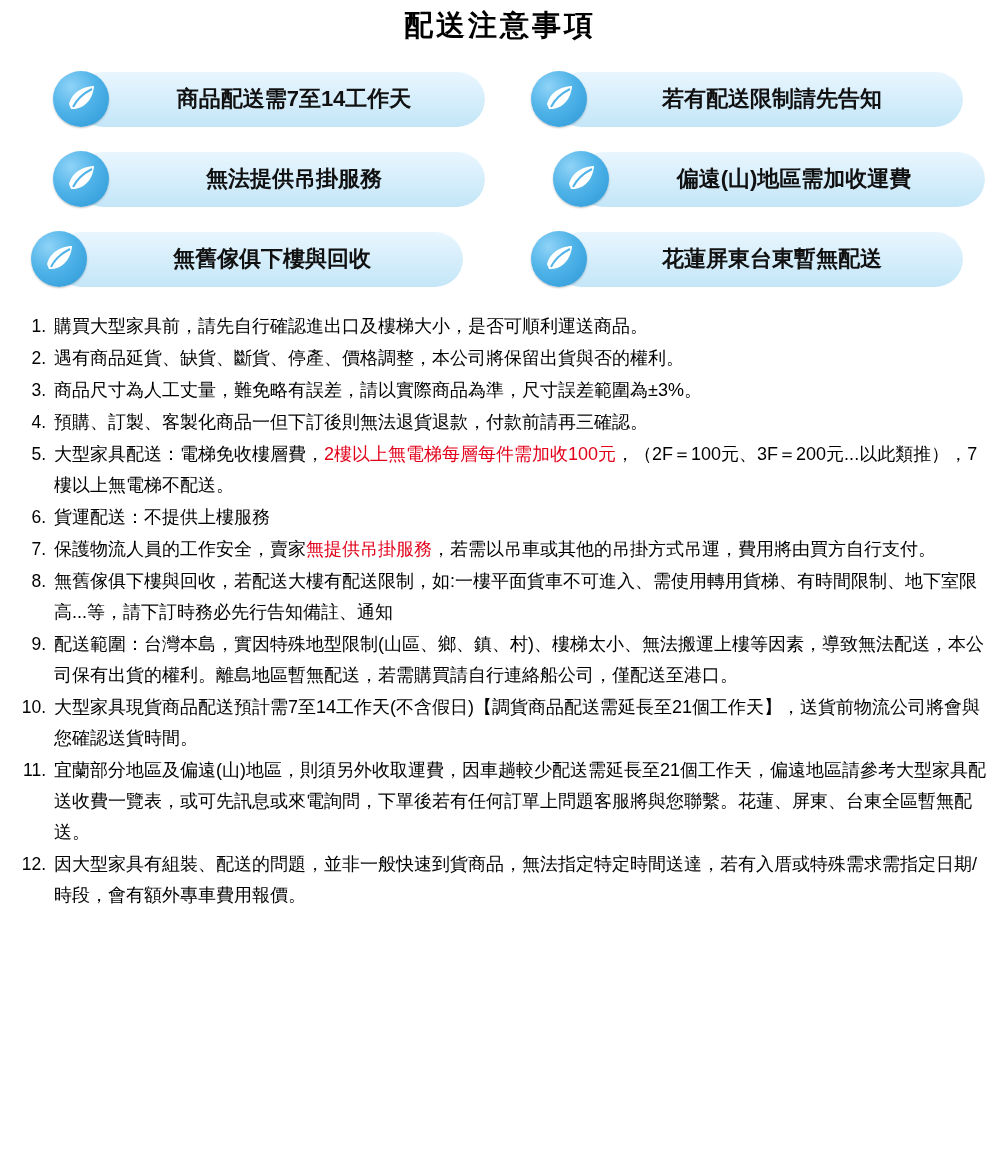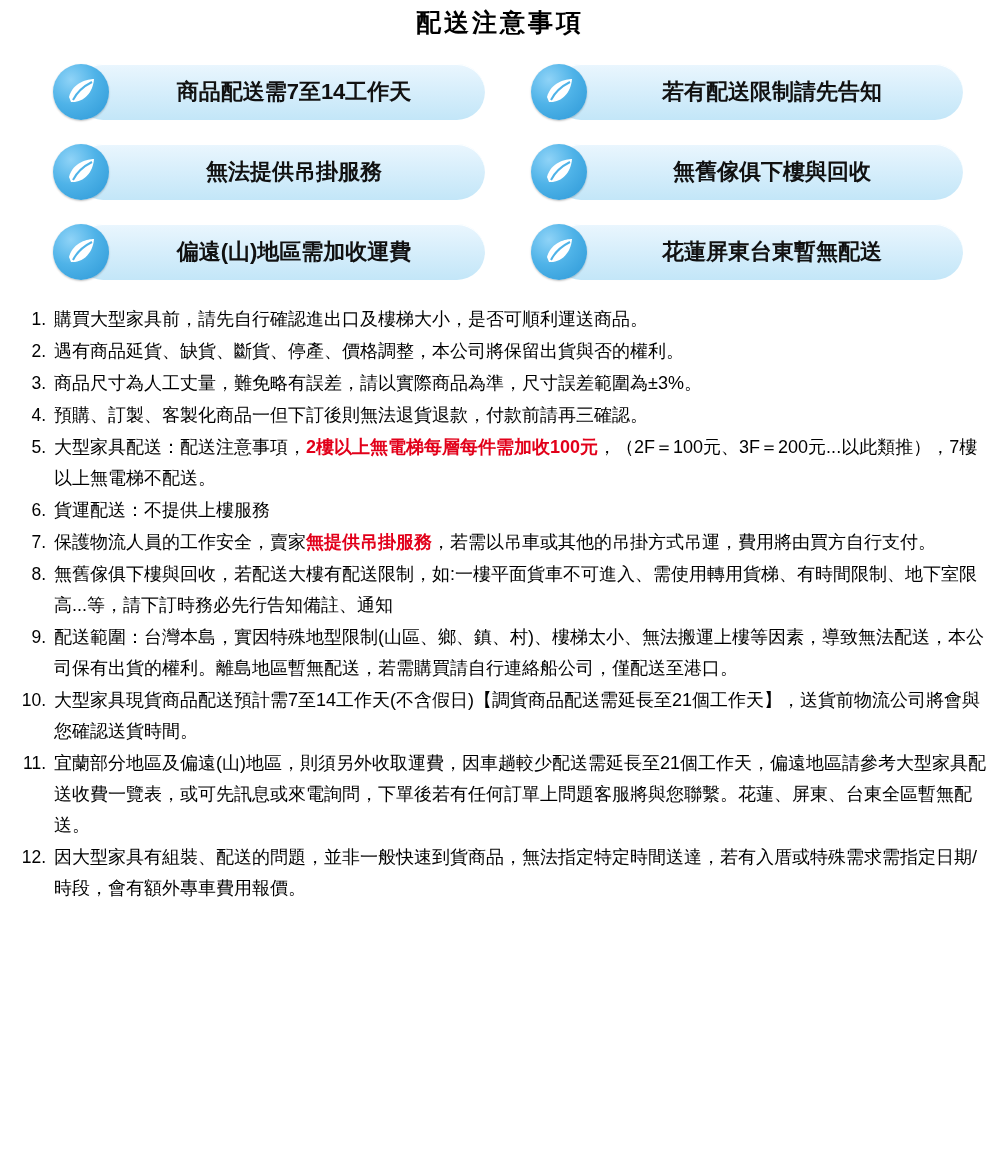--- a/index.html
+++ b/index.html
@@ -21,21 +21,21 @@
     box-sizing: border-box;
   }
 
   
   .title-bar {
     width: 100%;
     text-align: center;
     padding: 6px 0 10px 0;
   }
   .title-bar .title-text {
-    font-size: 25px;
+    font-size: 29px;
     font-weight: bold;
     letter-spacing: 3px;
     color: #000;
     display: inline-block;
   }
 
   
   .badges {
     display: grid;
     grid-template-columns: 500px 500px;
@@ -115,21 +115,20 @@
     position: absolute;
     left: 0;
     top: 0;
     width: 32px;
     text-align: right;
     font-size: 17.5px;
     line-height: 31px;
   }
   .hl {
     color: #e2001a;
-    font-weight: bold;
   }
 </style>
 </head>
 <body>
 
 <div class="page">
 
   <div class="title-bar">
     <span class="title-text">配送注意事項</span>
   </div>
@@ -162,61 +161,61 @@
       <div class="pill"></div>
       <div class="circle">
         <svg viewBox="0 0 34 34" aria-hidden="true">
           <path d="M5 22 C9 7, 24 4, 30 4 C29 18, 19 28, 7 27 Z" fill="#ffffff"></path>
           <path d="M9 25 C13 17, 20 11, 28 7" stroke="#4fb3e8" stroke-width="2" fill="none"></path>
         </svg>
       </div>
       <div class="label">無法提供吊掛服務</div>
     </div>
 
+    <div class="badge">
+      <div class="pill"></div>
+      <div class="circle">
+        <svg viewBox="0 0 34 34" aria-hidden="true">
+          <path d="M5 22 C9 7, 24 4, 30 4 C29 18, 19 28, 7 27 Z" fill="#ffffff"></path>
+          <path d="M9 25 C13 17, 20 11, 28 7" stroke="#4fb3e8" stroke-width="2" fill="none"></path>
+        </svg>
+      </div>
+      <div class="label">偏遠(山)地區需加收運費</div>
+    </div>
+
     <div class="badge right">
       <div class="pill"></div>
       <div class="circle">
         <svg viewBox="0 0 34 34" aria-hidden="true">
           <path d="M5 22 C9 7, 24 4, 30 4 C29 18, 19 28, 7 27 Z" fill="#ffffff"></path>
           <path d="M9 25 C13 17, 20 11, 28 7" stroke="#4fb3e8" stroke-width="2" fill="none"></path>
         </svg>
       </div>
       <div class="label">無舊傢俱下樓與回收</div>
-    </div>
-
-    <div class="badge">
-      <div class="pill"></div>
-      <div class="circle">
-        <svg viewBox="0 0 34 34" aria-hidden="true">
-          <path d="M5 22 C9 7, 24 4, 30 4 C29 18, 19 28, 7 27 Z" fill="#ffffff"></path>
-          <path d="M9 25 C13 17, 20 11, 28 7" stroke="#4fb3e8" stroke-width="2" fill="none"></path>
-        </svg>
-      </div>
-      <div class="label">偏遠(山)地區需加收運費</div>
     </div>
 
     <div class="badge right">
       <div class="pill"></div>
       <div class="circle">
         <svg viewBox="0 0 34 34" aria-hidden="true">
           <path d="M5 22 C9 7, 24 4, 30 4 C29 18, 19 28, 7 27 Z" fill="#ffffff"></path>
           <path d="M9 25 C13 17, 20 11, 28 7" stroke="#4fb3e8" stroke-width="2" fill="none"></path>
         </svg>
       </div>
       <div class="label">花蓮屏東台東暫無配送</div>
     </div>
 
   </div>
 
   <ol class="notes" id="notes-list">
       <li><span>購買大型家具前，請先自行確認進出口及樓梯大小，是否可順利運送商品。</span></li>
       <li><span>遇有商品延貨、缺貨、斷貨、停產、價格調整，本公司將保留出貨與否的權利。</span></li>
       <li><span>商品尺寸為人工丈量，難免略有誤差，請以實際商品為準，尺寸誤差範圍為±3%。</span></li>
       <li><span>預購、訂製、客製化商品一但下訂後則無法退貨退款，付款前請再三確認。</span></li>
-      <li><span>大型家具配送：配送注意事項，</span><span class="hl">2樓以上無電梯每層每件需加收100元</span><span>，（2F＝100元、3F＝200元...以此類推），7樓以上無電梯不配送。</span></li>
+      <li><span>大型家具配送：電梯免收樓層費，</span><span class="hl">2樓以上無電梯每層每件需加收100元</span><span>，（2F＝100元、3F＝200元...以此類推），7樓以上無電梯不配送。</span></li>
       <li><span>貨運配送：不提供上樓服務</span></li>
       <li><span>保護物流人員的工作安全，賣家</span><span class="hl">無提供吊掛服務</span><span>，若需以吊車或其他的吊掛方式吊運，費用將由買方自行支付。</span></li>
       <li><span>無舊傢俱下樓與回收，若配送大樓有配送限制，如:一樓平面貨車不可進入、需使用轉用貨梯、有時間限制、地下室限高...等，請下訂時務必先行告知備註、通知</span></li>
       <li><span>配送範圍：台灣本島，實因特殊地型限制(山區、鄉、鎮、村)、樓梯太小、無法搬運上樓等因素，導致無法配送，本公司保有出貨的權利。離島地區暫無配送，若需購買請自行連絡船公司，僅配送至港口。</span></li>
       <li><span>大型家具現貨商品配送預計需7至14工作天(不含假日)【調貨商品配送需延長至21個工作天】，送貨前物流公司將會與您確認送貨時間。</span></li>
       <li><span>宜蘭部分地區及偏遠(山)地區，則須另外收取運費，因車趟較少配送需延長至21個工作天，偏遠地區請參考大型家具配送收費一覽表，或可先訊息或來電詢問，下單後若有任何訂單上問題客服將與您聯繫。花蓮、屏東、台東全區暫無配送。</span></li>
       <li><span>因大型家具有組裝、配送的問題，並非一般快速到貨商品，無法指定特定時間送達，若有入厝或特殊需求需指定日期/時段，會有額外專車費用報價。</span></li>
     </ol>
 
 </div>

